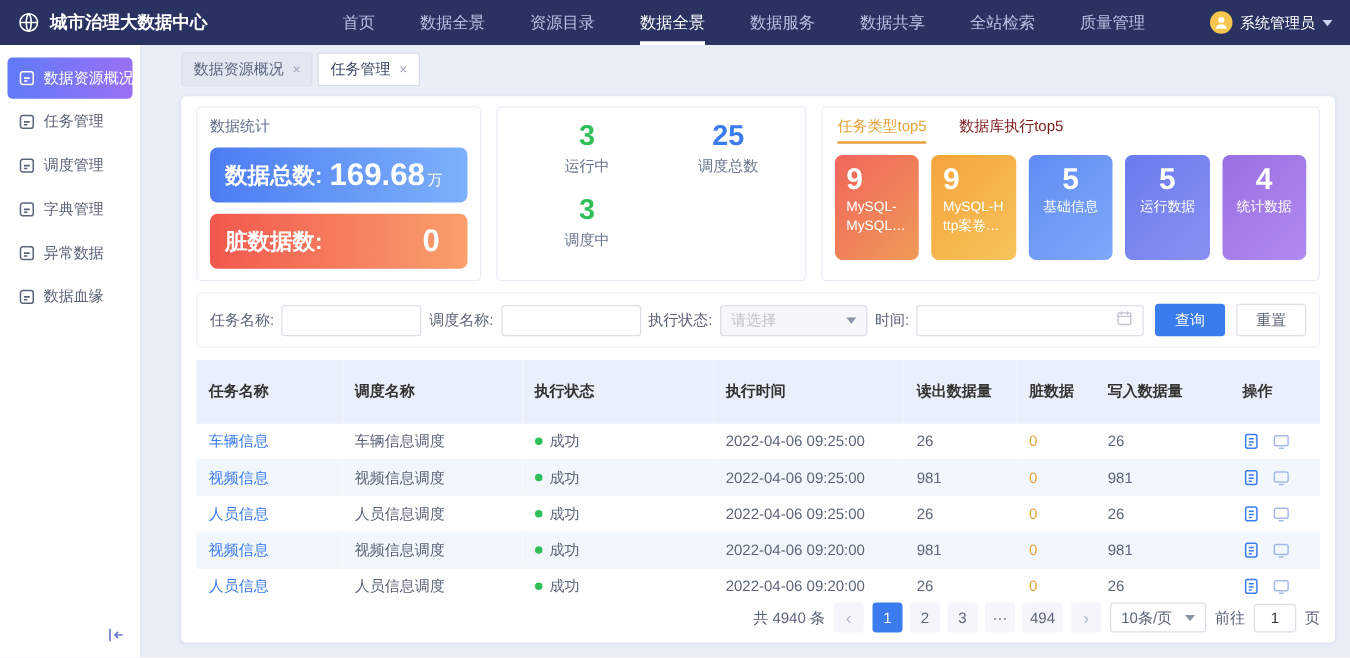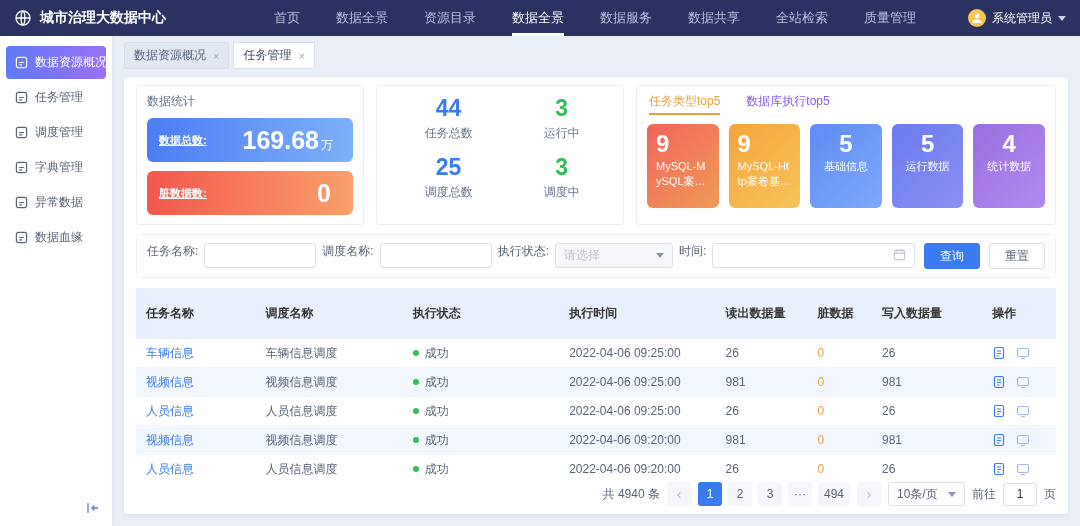--- a/index.html
+++ b/index.html
@@ -14,21 +14,21 @@
   .nav { flex:1; display:flex; gap:36px; margin-left:28px; height:36px; }
   .nav-item { color:#b9c0e0; cursor:pointer; height:36px; line-height:36px; position:relative; font-size:13px; white-space:nowrap; }
   .nav-item.active { color:#fff; }
   .nav-item.active::after { content:''; position:absolute; left:0; right:0; bottom:0; height:3px; background:#fff; }
   .user { display:flex; align-items:center; gap:6px; cursor:pointer; }
   .avatar { width:18px; height:18px; border-radius:50%; background:#f6c64f; display:flex; align-items:center; justify-content:center; }
   .caret-down { width:0; height:0; border-left:4px solid transparent; border-right:4px solid transparent; border-top:5px solid currentColor; display:inline-block; }
   .user .caret-down { border-top-color:#cdd3ec; }
 
   
-  .layout { flex:1; display:flex; min-height:0; }
+  .layout { flex:1; display:flex; min-height:0;gap:21px; }
   .sidebar { width:112px; background:#fff; position:relative; flex:0 0 auto; padding-top:8px; box-shadow:1px 0 4px rgba(40,60,120,.06); }
   .side-item { height:33px; display:flex; align-items:center; gap:7px; padding:0 9px; color:#5a6478; cursor:pointer; margin:2px 6px; border-radius:4px; white-space:nowrap; }
   .side-item.active { background:linear-gradient(90deg,#5f7bf8,#9a70f5); color:#fff; }
   .side-icon { display:flex; }
   .collapse { position:absolute; bottom:8px; right:12px; color:#6779c9; cursor:pointer; }
 
   .main { flex:1; display:flex; flex-direction:column; min-width:0; min-height:0; }
   .tabbar { display:flex; gap:4px; padding:6px 12px 0; flex:0 0 auto; }
   .tab { background:#e2e7f2; border:1px solid #d7deec; padding:4px 9px; display:flex; gap:7px; align-items:center; color:#5a667e; border-radius:2px; cursor:pointer; }
   .tab.active { background:#fff; color:#3c4a66; }
@@ -37,47 +37,47 @@
   .panel { flex:1; background:#fff; margin:8px 12px 12px; border-radius:4px; padding:8px 12px; display:flex; flex-direction:column; min-height:0; box-shadow:0 1px 4px rgba(31,56,119,.08); overflow:hidden; }
 
   
   .stats-row { display:flex; gap:12px; height:140px; flex:0 0 auto; }
   .box { border:1px solid #e8edf5; border-radius:4px; padding:7px 10px; }
   .box-title { color:#60708f; margin-bottom:8px; }
   .box-data { width:228px; }
   .stat-card { height:44px; border-radius:6px; display:flex; align-items:center; justify-content:space-between; padding:0 20px 0 12px; color:#fff; margin-bottom:9px; }
   .stat-card.theme-blue { background:linear-gradient(90deg,#4d7cf3,#7db1fa); }
   .stat-card.theme-red { background:linear-gradient(90deg,#f2584e,#f9a06b); }
-  .stat-label { font-size:11px; font-weight:bold;text-decoration:underline; }
+  .stat-label { font-size:18px; font-weight:bold; }
   .stat-value b { font-size:25px; font-weight:bold; }
   .stat-value i { font-style:normal; font-size:12px; margin-left:2px; }
 
   .box-task { width:248px; }
   .task-grid { display:grid; grid-template-columns:1.2fr 1fr; row-gap:12px; padding-top:2px; text-align:center; }
   .ts-value { font-size:23px; font-weight:bold; }
   .ts-value.theme-blue { color:var(--accent,#3a7bf0); }
   .ts-value.theme-green { color:var(--success,#2fbf58); }
   .ts-label { color:#67748e; margin-top:3px; }
 
   .box-top5 { flex:1; min-width:0; }
   .top5-tabs { display:flex; gap:26px; margin-bottom:9px; padding-left:2px; }
-  .top5-tab { color:#8b5cf6; padding-bottom:3px; cursor:pointer; border-bottom:2px solid transparent; }
+  .top5-tab { color:#7f1d1d; padding-bottom:3px; cursor:pointer; border-bottom:2px solid transparent; }
   .top5-tab.active { color:var(--warning,#e6a23c); border-bottom-color:var(--warning,#e6a23c); }
   .top5-cards { display:flex; gap:10px; }
   .top5-card { flex:1; min-width:0; height:84px; border-radius:6px; color:#fff; padding:7px 9px; }
   .t5-value { font-size:24px; font-weight:bold; line-height:1.1; }
   .t5-label { font-size:11px; line-height:1.3; margin-top:2px; overflow:hidden; display:-webkit-box; -webkit-line-clamp:2; -webkit-box-orient:vertical; word-break:break-all; }
   .top5-card.theme-red { background:linear-gradient(135deg,#f0655c,#f09a57); }
   .top5-card.theme-orange { background:linear-gradient(135deg,#f5a43c,#f7c35b); }
   .top5-card.theme-blue { background:linear-gradient(135deg,#5f8cf5,#7fa8f8); text-align:center; }
   .top5-card.theme-indigo { background:linear-gradient(135deg,#6a7bee,#8a90f2); text-align:center; }
   .top5-card.theme-purple { background:linear-gradient(135deg,#9a6fe0,#b18af0); text-align:center; }
 
   
-  .filters { display:flex; align-items:flex-start; gap:6px; margin-top:9px; border:1px solid #edf0f6; border-radius:4px; padding:8px 10px; flex:0 0 auto; }
+  .filters { display:flex; align-items:center; gap:6px; margin-top:9px; border:1px solid #edf0f6; border-radius:4px; padding:8px 10px; flex:0 0 auto; }
   .filters label { color:#5a6478; white-space:nowrap; }
   .inp { height:25px; border:1px solid #dcdfe6; border-radius:3px; width:112px; padding:0 6px; font-size:12px; color:#333; outline:none; background:#fff; }
   .select { height:25px; border:1px solid #dcdfe6; border-radius:3px; width:118px; display:flex; align-items:center; justify-content:space-between; padding:0 8px; color:#c0c4cc; background:#f5f7fa; cursor:pointer; }
   .select .caret-down { border-top-color:#8a94a8; }
   .time { flex:1; height:25px; border:1px solid #dcdfe6; border-radius:3px; display:flex; align-items:center; justify-content:flex-end; padding:0 8px; background:#fff; cursor:text; }
   .btn { height:26px; padding:0 15px; border-radius:3px; border:1px solid #dcdfe6; background:#fff; color:#5a6478; font-size:12px; cursor:pointer; margin-left:3px; font-family:inherit; }
   .btn.primary { background:var(--accent,#3a7bf0); border-color:var(--accent,#3a7bf0); color:#fff; }
 
   
   .table-wrap { margin-top:10px; flex:1 1 auto; min-height:0; overflow:hidden; }
@@ -248,24 +248,20 @@
                 <div class="stat-card theme-red">
                   <span class="stat-label">脏数据数:</span>
                   <span class="stat-value"><b>0</b><i></i></span>
                 </div>
               </div>
           </section>
 
           <section class="box box-task">
             <div class="task-grid">
 
-                <div class="task-stat">
-                  <div class="ts-value theme-blue">44</div>
-                  <div class="ts-label">任务总数</div>
-                </div>
 
                 <div class="task-stat">
                   <div class="ts-value theme-green">3</div>
                   <div class="ts-label">运行中</div>
                 </div>
 
                 <div class="task-stat">
                   <div class="ts-value theme-blue">25</div>
                   <div class="ts-label">调度总数</div>
                 </div>

